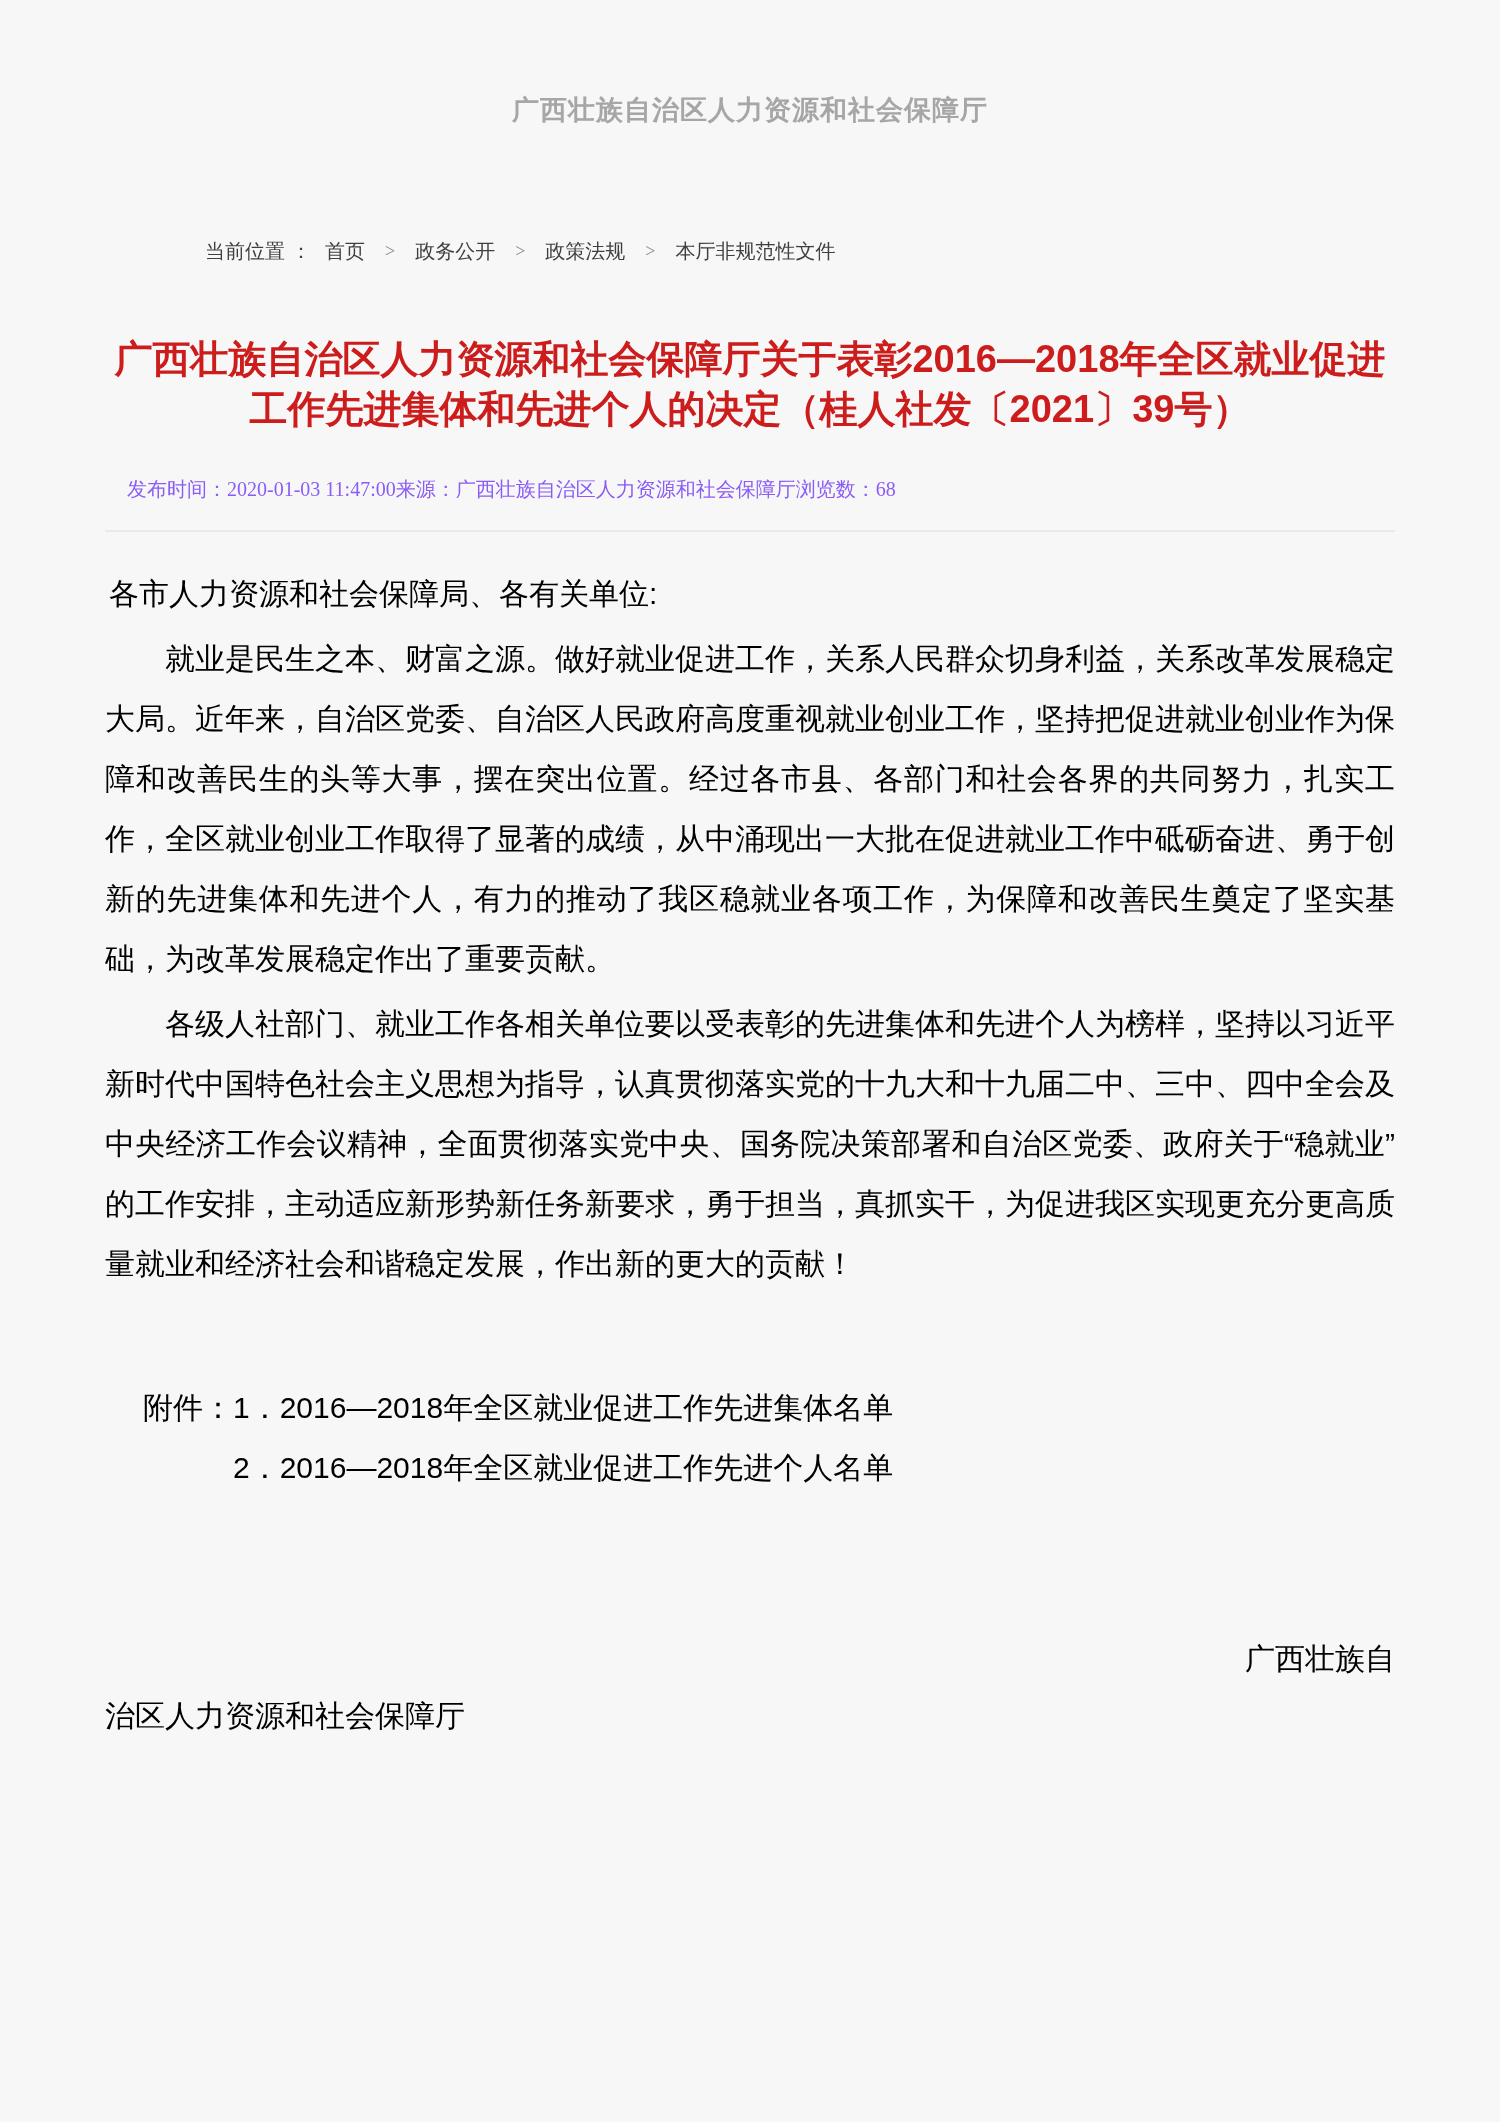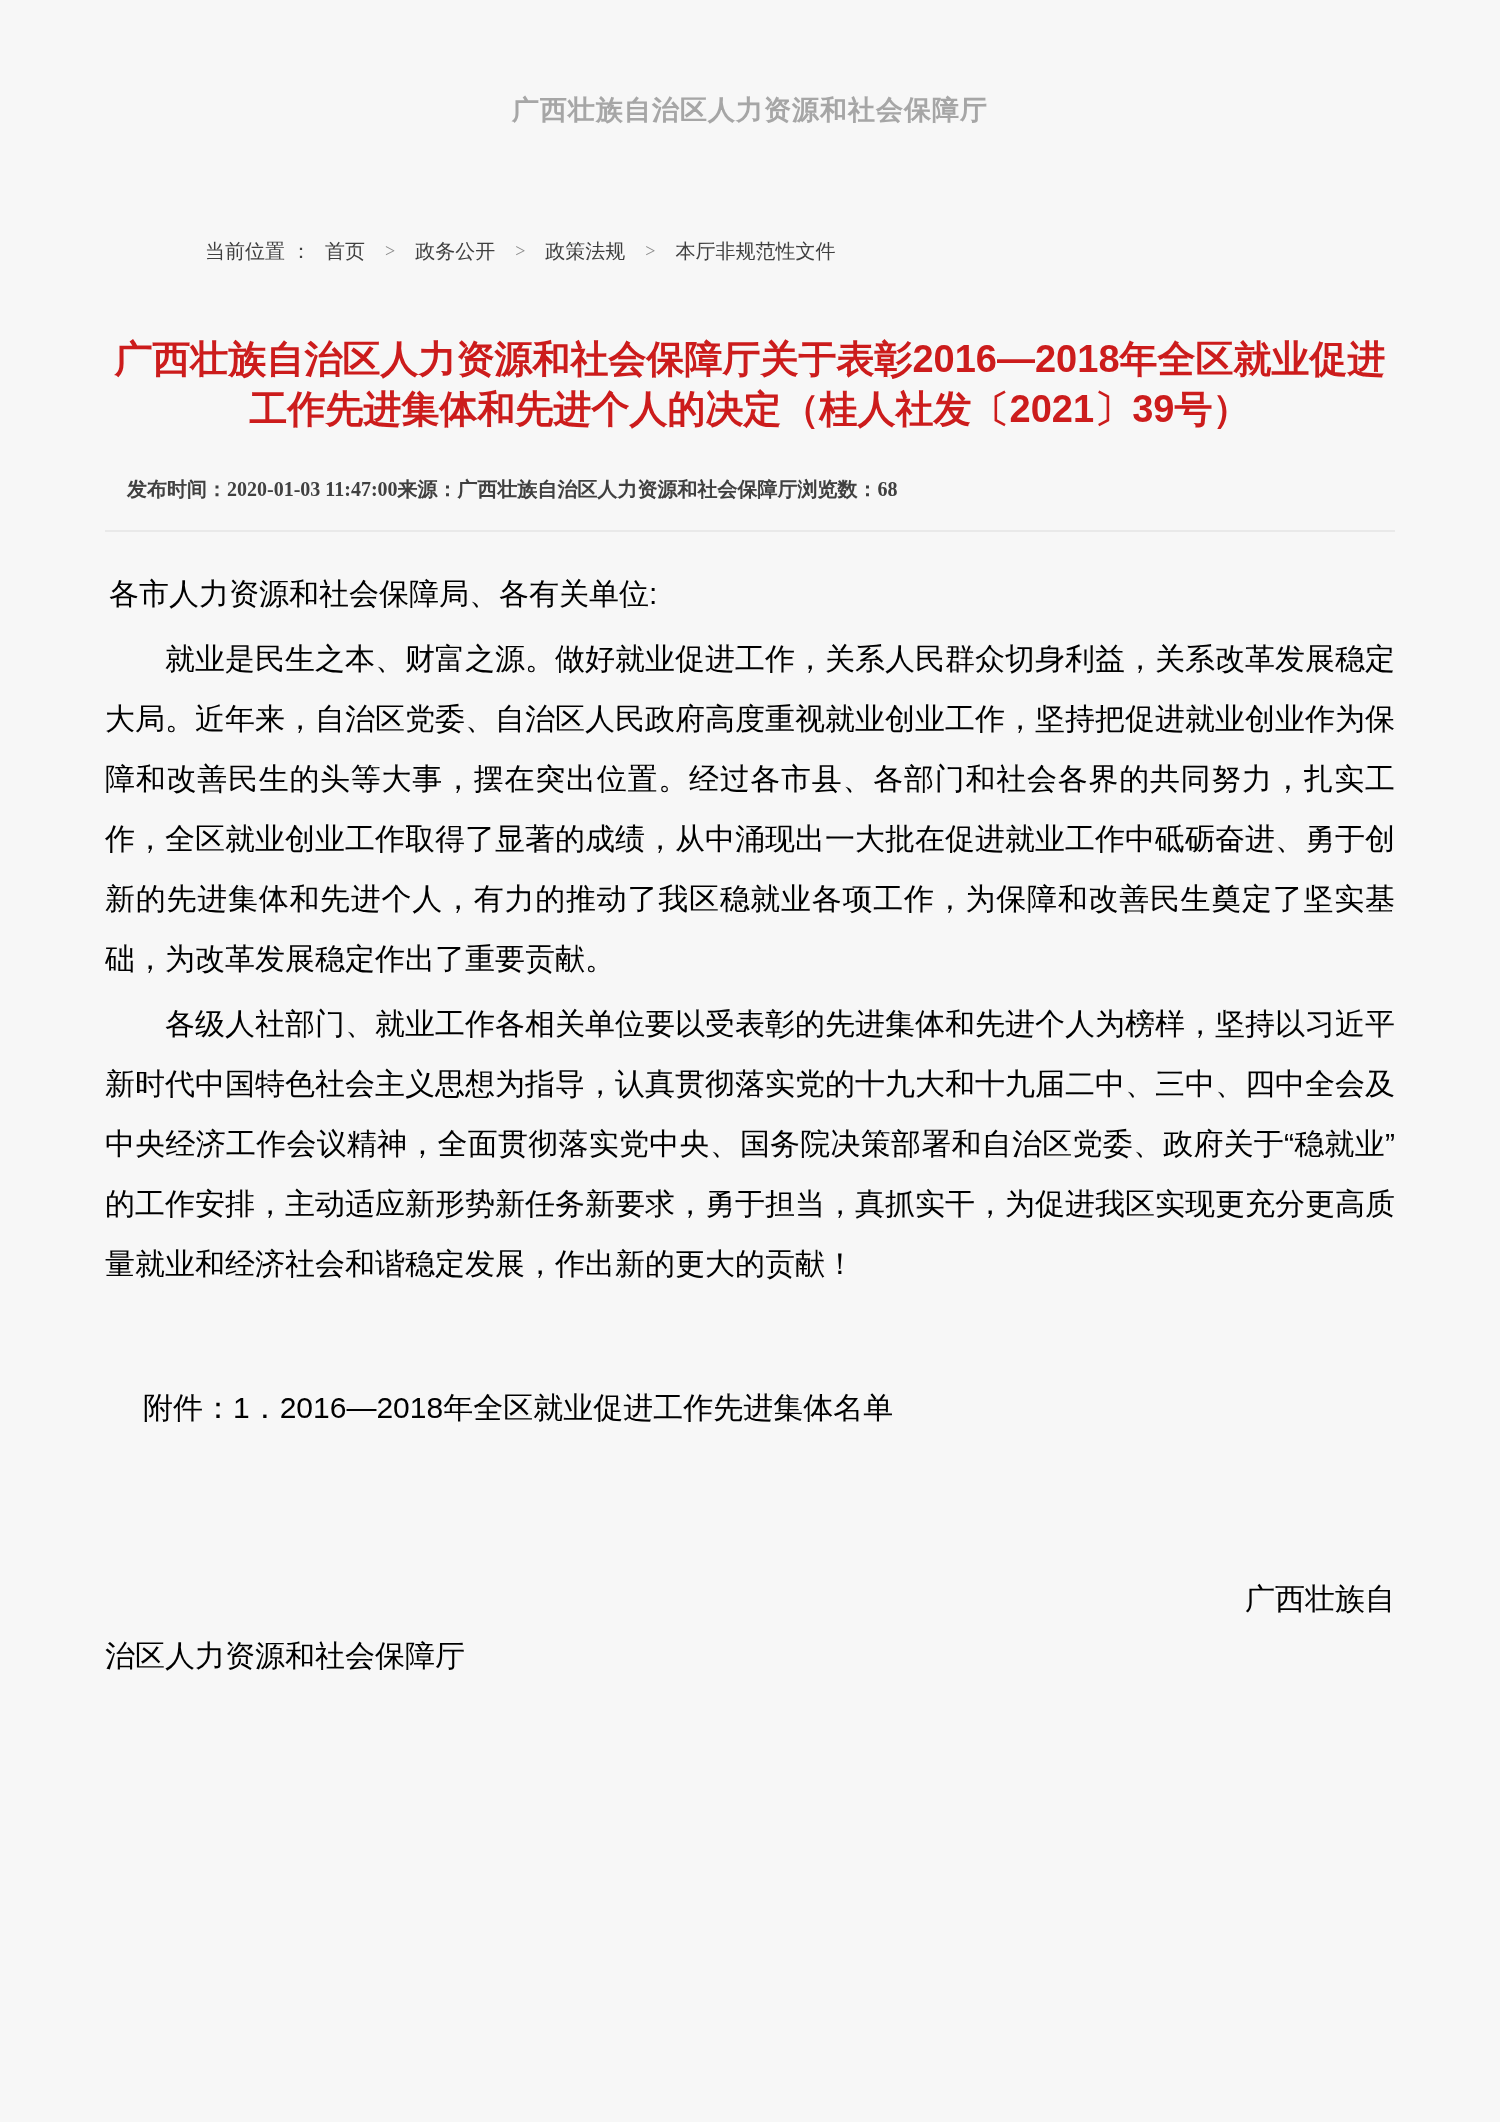--- a/index.html
+++ b/index.html
@@ -55,22 +55,21 @@
     font-size: 38px;
     line-height: 50px;
     font-weight: bold;
   }
   .meta {
     margin-top: 42px;
     padding-left: 22px;
     font-family: "Liberation Serif", "DejaVu Serif", serif;
     font-size: 20px;
     line-height: 26px;
-    color: #404040;
-    font-weight: bold;
+    color: #8b5cf6;
   }
   .divider {
     margin-top: 28px;
     height: 2px;
     background: #e9e9e9;
   }
   .body-text {
     margin-top: 32px;
     font-size: 30px;
     line-height: 60px;
@@ -124,20 +123,23 @@
 
   <div class="body-text">
     <p class="salutation">各市人力资源和社会保障局、各有关单位:</p>
     <p class="para">就业是民生之本、财富之源。做好就业促进工作，关系人民群众切身利益，关系改革发展稳定大局。近年来，自治区党委、自治区人民政府高度重视就业创业工作，坚持把促进就业创业作为保障和改善民生的头等大事，摆在突出位置。经过各市县、各部门和社会各界的共同努力，扎实工作，全区就业创业工作取得了显著的成绩，从中涌现出一大批在促进就业工作中砥砺奋进、勇于创新的先进集体和先进个人，有力的推动了我区稳就业各项工作，为保障和改善民生奠定了坚实基础，为改革发展稳定作出了重要贡献。</p>
     <p class="para">各级人社部门、就业工作各相关单位要以受表彰的先进集体和先进个人为榜样，坚持以习近平新时代中国特色社会主义思想为指导，认真贯彻落实党的十九大和十九届二中、三中、四中全会及中央经济工作会议精神，全面贯彻落实党中央、国务院决策部署和自治区党委、政府关于“稳就业”的工作安排，主动适应新形势新任务新要求，勇于担当，真抓实干，为促进我区实现更充分更高质量就业和经济社会和谐稳定发展，作出新的更大的贡献！</p>
 
     <div class="attachments">
       <div class="attach-line1">
         <span>附件：</span><span>1．2016—2018年全区就业促进工作先进集体名单</span>
       </div>
+      <div class="attach-line2">
+        <span>2．2016—2018年全区就业促进工作先进个人名单</span>
+      </div>
     </div>
 
     <div class="signature">
       <div class="sig-l1">广西壮族自</div>
       <div class="sig-l2">治区人力资源和社会保障厅</div>
     </div>
   </div>
 
 </div>
 

